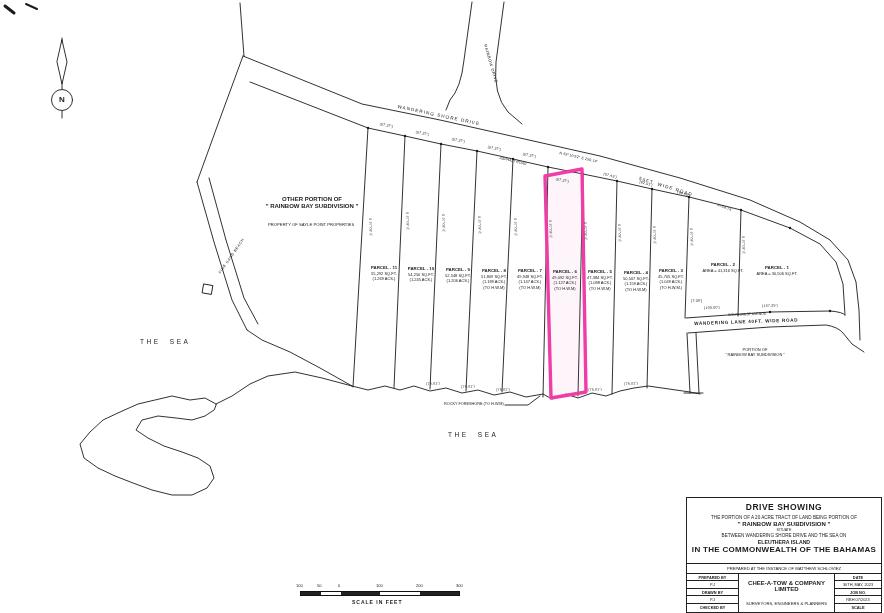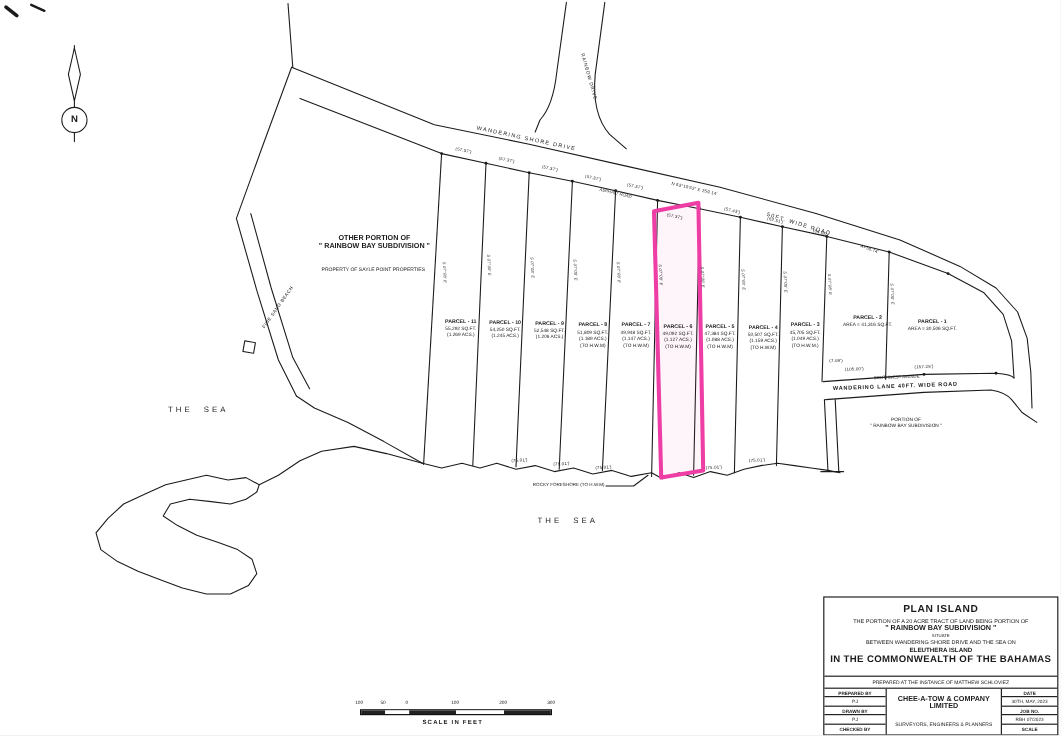--- a/index.html
+++ b/index.html
@@ -253,21 +253,21 @@
     <div class="sb-seg" style="width:20px;background:#222;"></div>
     <div class="sb-seg" style="width:20px;background:#fff;"></div>
     <div class="sb-seg" style="width:40px;background:#222;"></div>
     <div class="sb-seg" style="width:40px;background:#fff;"></div>
     <div class="sb-seg" style="width:40px;background:#222;"></div>
   </div>
   <span id="scale-caption" class="lbl">SCALE IN FEET</span>
 
   <div id="titleblock">
     <div id="tb-top">
-      <div class="tb1">PLAN ISLAND</div>
+      <div class="tb1">DRIVE SHOWING</div>
       <div class="tb2">THE PORTION OF A 20 ACRE TRACT OF LAND BEING PORTION OF</div>
       <div class="tb3">" RAINBOW BAY SUBDIVISION "</div>
       <div class="tb4">SITUATE</div>
       <div class="tb5">BETWEEN WANDERING SHORE DRIVE AND THE SEA ON</div>
       <div class="tb6">ELEUTHERA  ISLAND</div>
       <div class="tb7">IN THE COMMONWEALTH OF THE BAHAMAS</div>
     </div>
     <div id="tb-instance">PREPARED AT THE INSTANCE OF MATTHEW SCHLOVIEZ</div>
     <div id="tb-grid">
       <div class="tb-col-l">

